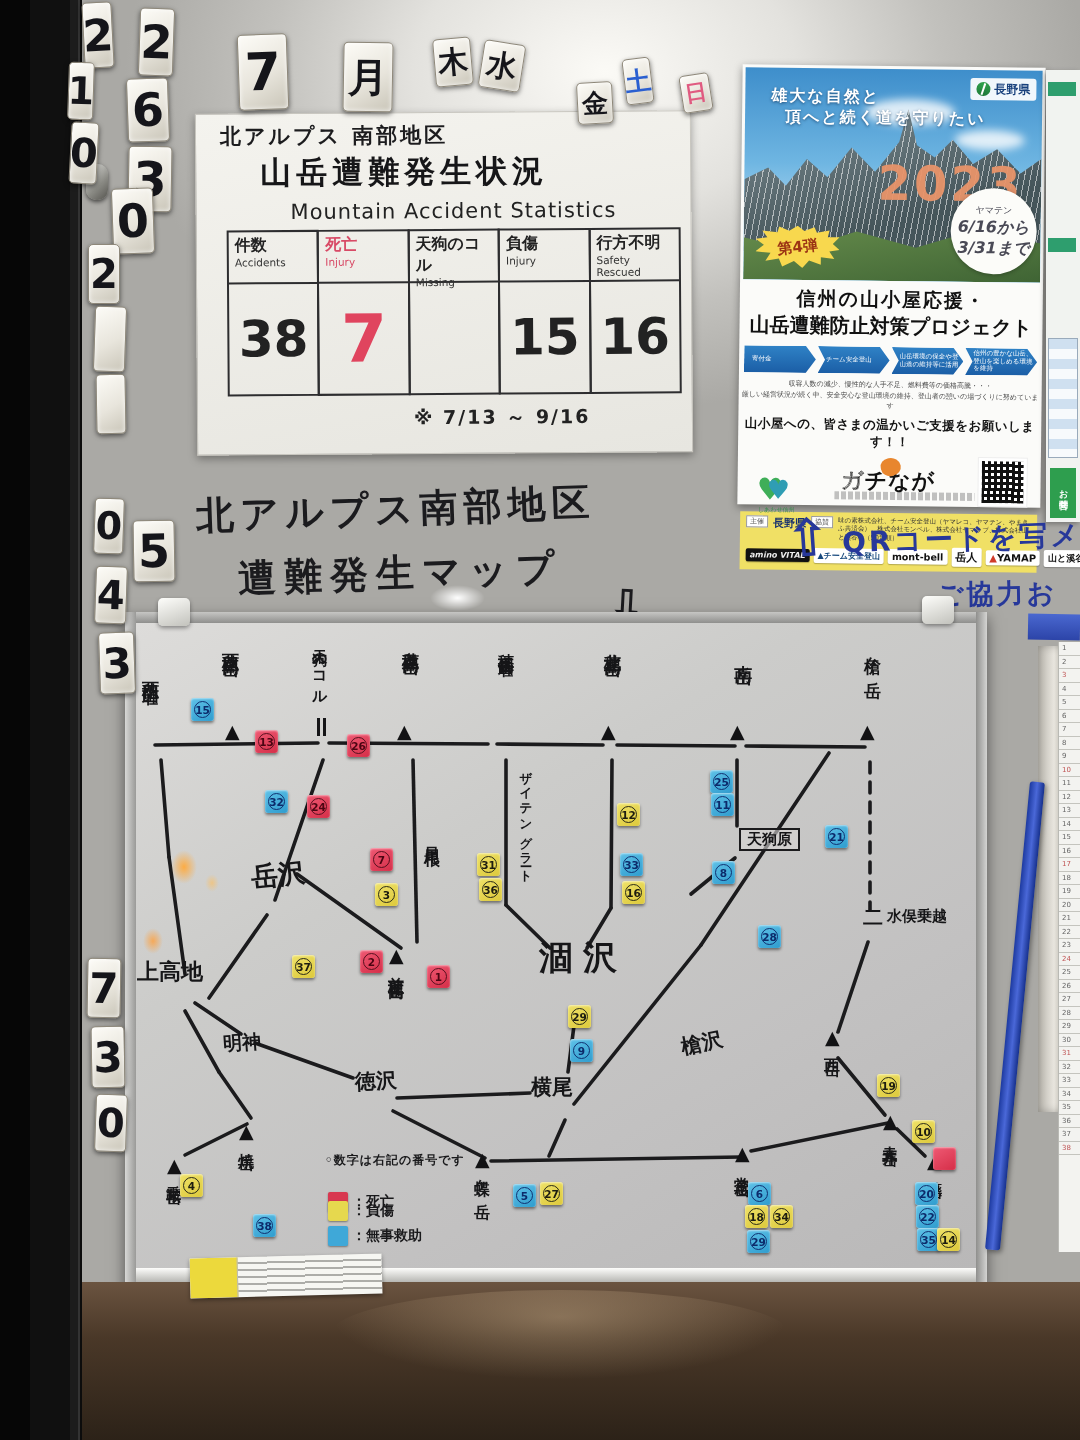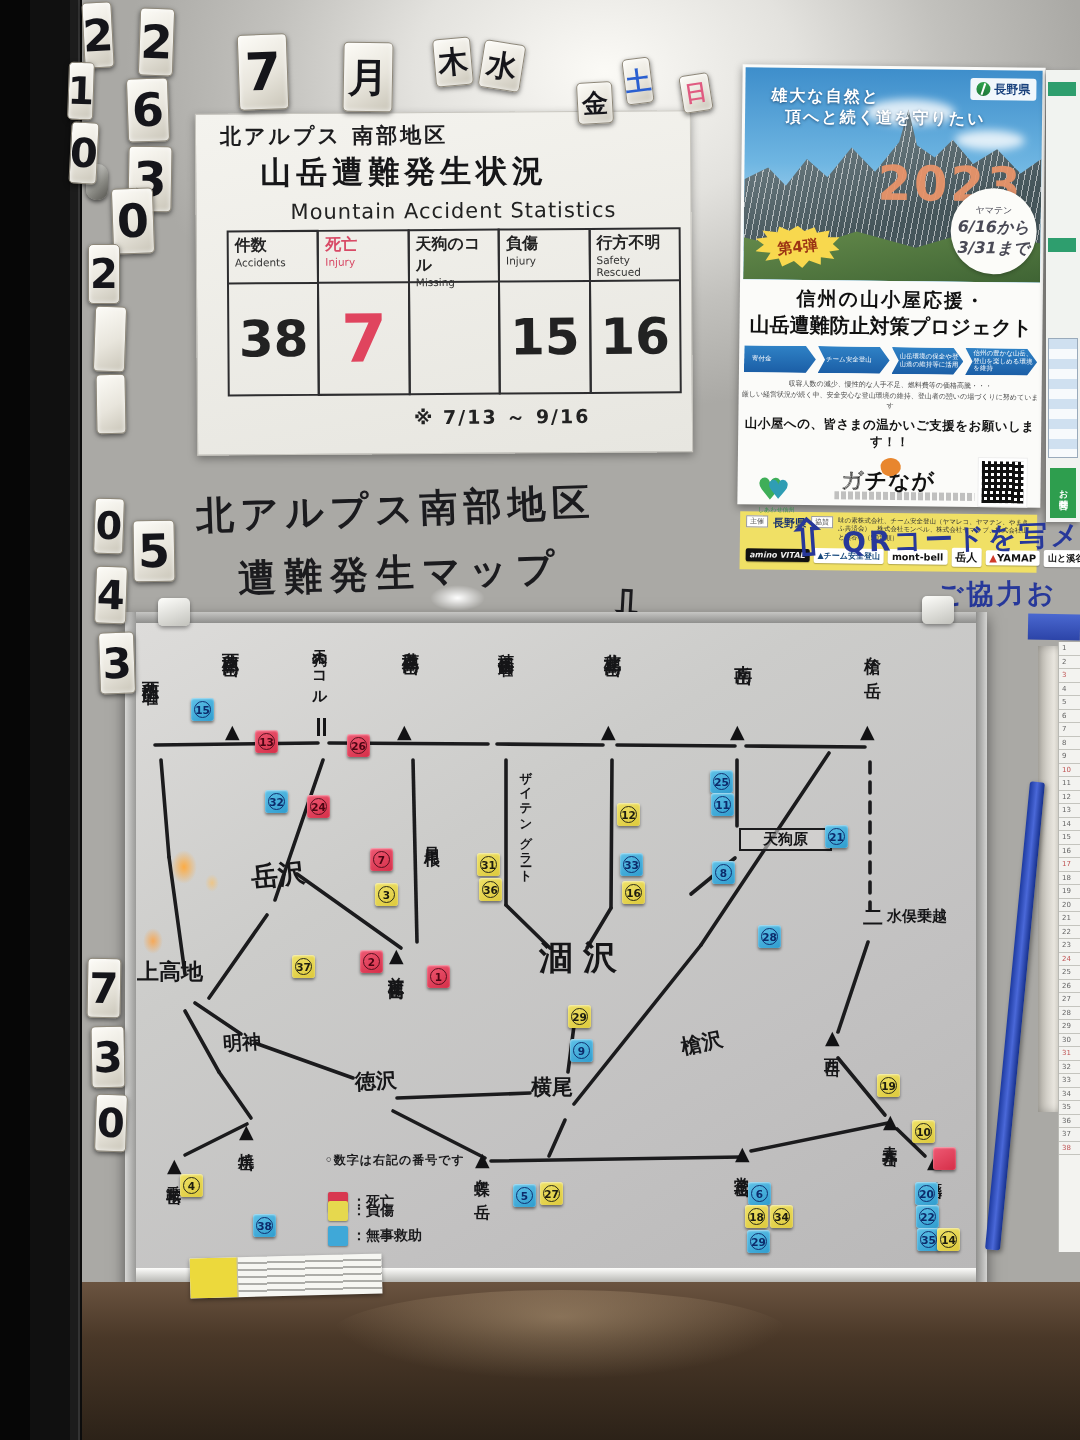--- a/index.html
+++ b/index.html
@@ -127,21 +127,21 @@
   .fr-b{left:0;bottom:0;right:0;height:24px;background:linear-gradient(180deg,#fdfdfb,#b5b5b1 60%,#7e7e7a);}
   .fr-l{left:0;top:0;bottom:0;width:11px;background:linear-gradient(90deg,#d8d8d6,#9a9a98);}
   .fr-r{right:0;top:0;bottom:0;width:11px;background:linear-gradient(90deg,#8f8f8d,#d4d4d2);}
   .clip{position:absolute;width:32px;height:28px;border-radius:5px;
     background:linear-gradient(160deg,#fefefb,#c2c2bc);box-shadow:0 2px 4px rgba(0,0,0,.4);}
   .loc{position:absolute;color:#161618;font-weight:bold;white-space:nowrap;line-height:1.12;}
   .loc.v{writing-mode:vertical-rl;text-orientation:upright;letter-spacing:2px;}
   .peak{position:absolute;color:#121214;font-size:19px;line-height:1;}
   .colmark{position:absolute;width:9px;height:18px;border-left:3.5px solid #151517;border-right:3.5px solid #151517;}
   .passmark{position:absolute;font-size:20px;font-weight:bold;color:#151517;}
-  .boxed{border:2.5px solid #1b1b1d;padding:1px 22px;background:rgba(215,214,212,.6);}
+  .boxed{border:2.5px solid #1b1b1d;padding:1px 6px;background:rgba(215,214,212,.6);}
   .magnet{position:absolute;width:23px;height:23px;border-radius:3px;display:flex;align-items:center;justify-content:center;
     box-shadow:0 2px 3px rgba(0,0,0,.45), inset 0 1px 2px rgba(255,255,255,.55);}
   .magnet .num{width:17px;height:17px;border-radius:50%;display:flex;align-items:center;justify-content:center;
     font-size:10.5px;font-weight:bold;border:1.6px solid;}
   .m-r{background:linear-gradient(150deg,#ef5a74,#d52e48);} .m-r .num{color:#4c0512;border-color:#57101e;}
   .m-y{background:linear-gradient(150deg,#efe268,#ddc93c);} .m-y .num{color:#1c1c10;border-color:#2a2a18;}
   .m-b{background:linear-gradient(150deg,#5fc2e8,#2f9cce);} .m-b .num{color:#0c2a6a;border-color:#103070;}
   .legend-head{position:absolute;font-size:12px;font-weight:bold;color:#19191b;letter-spacing:1px;}
   .legend-row{position:absolute;display:flex;align-items:center;gap:4px;}
   .legend-chip{width:20px;height:20px;border-radius:2px;box-shadow:0 1px 2px rgba(0,0,0,.4);}

